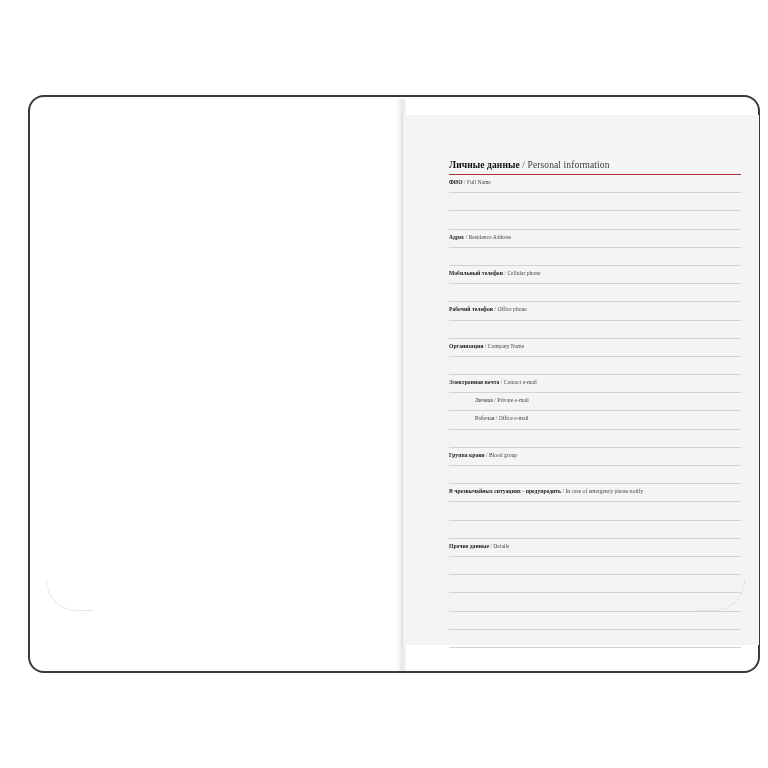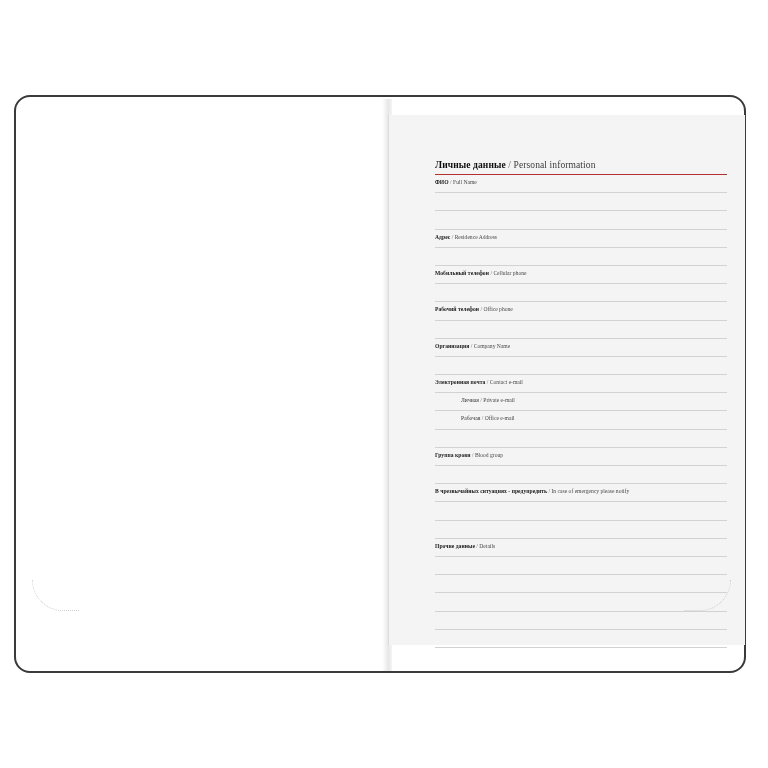--- a/index.html
+++ b/index.html
@@ -17,21 +17,21 @@
   #stage {
     position: relative;
     width: 768px;
     height: 768px;
     background: #ffffff;
   }
 
   
   .notebook {
     position: absolute;
-    left: 14px;
+    left: 28px;
     top: 95px;
     width: 732px;
     height: 578px;
     border: 2px solid #3a3a3c;
     border-radius: 16px;
     background: #ffffff;
     box-sizing: border-box;
   }
 
   

